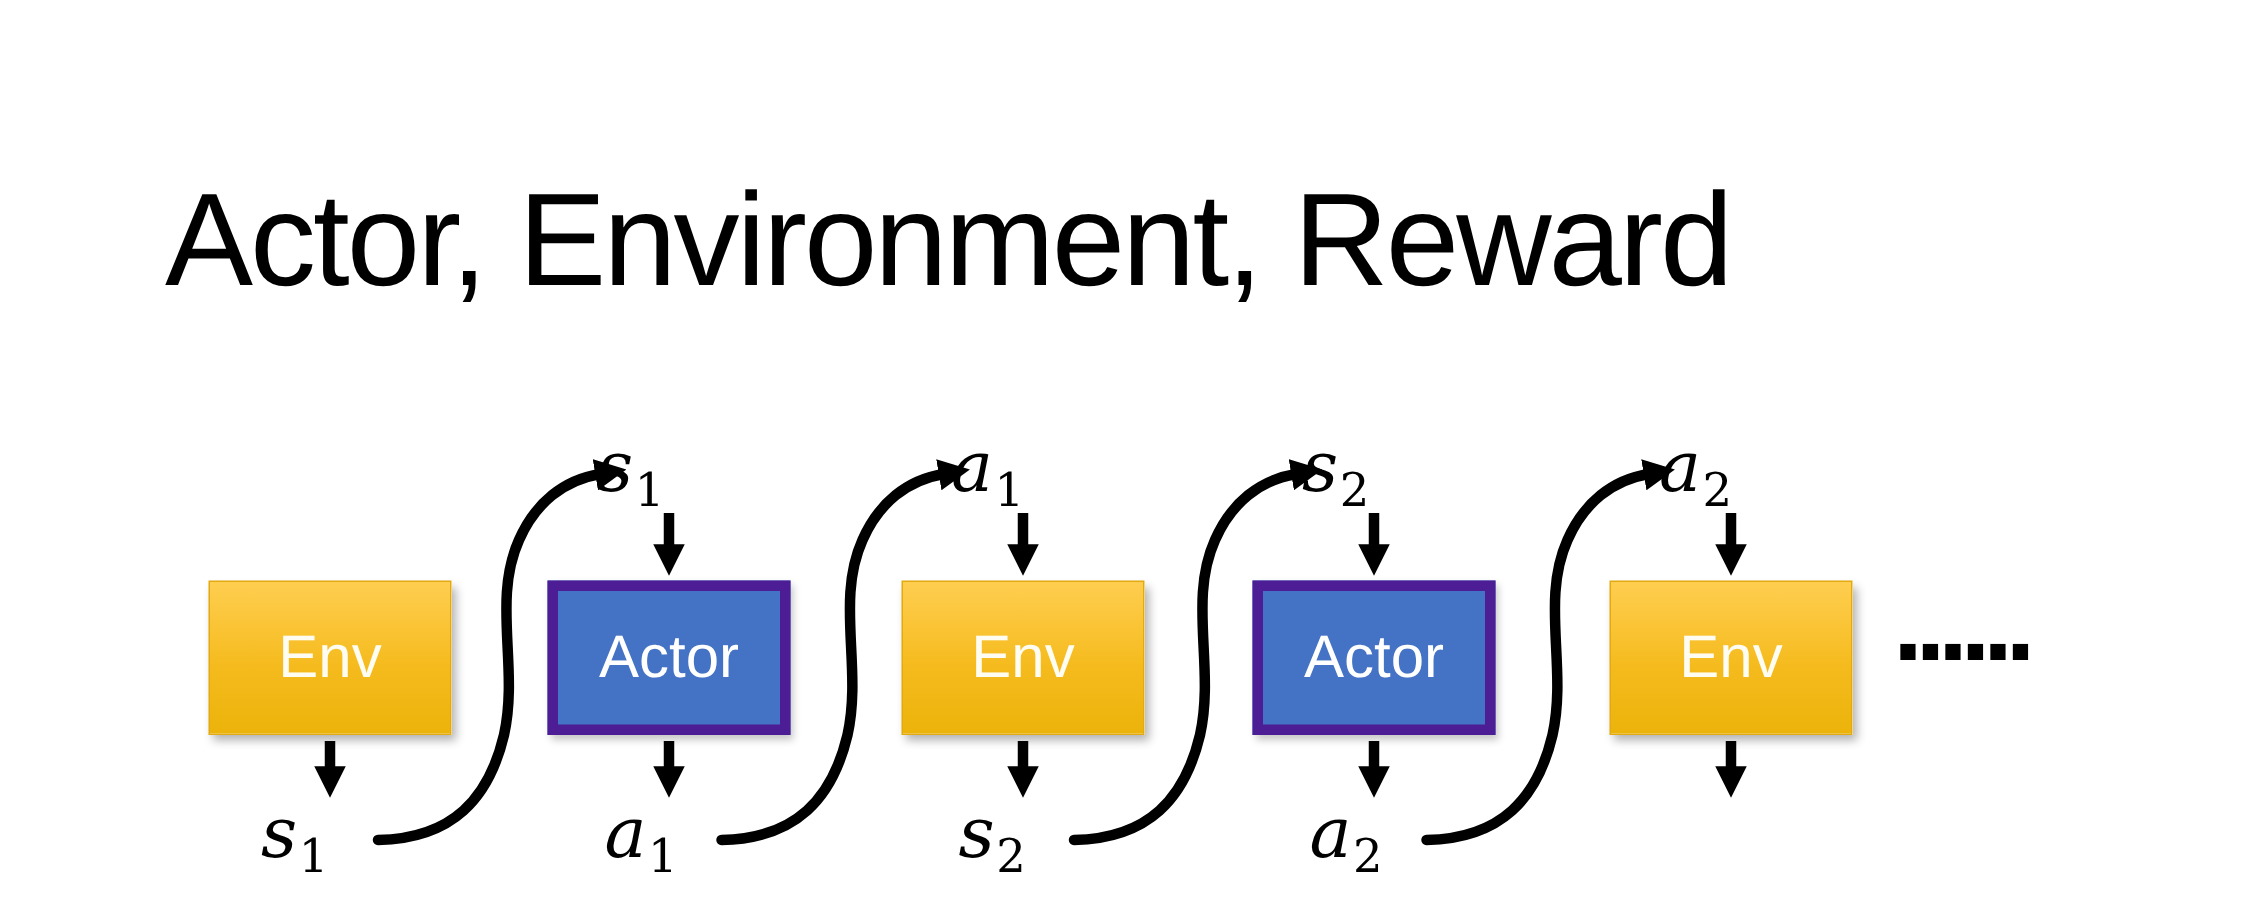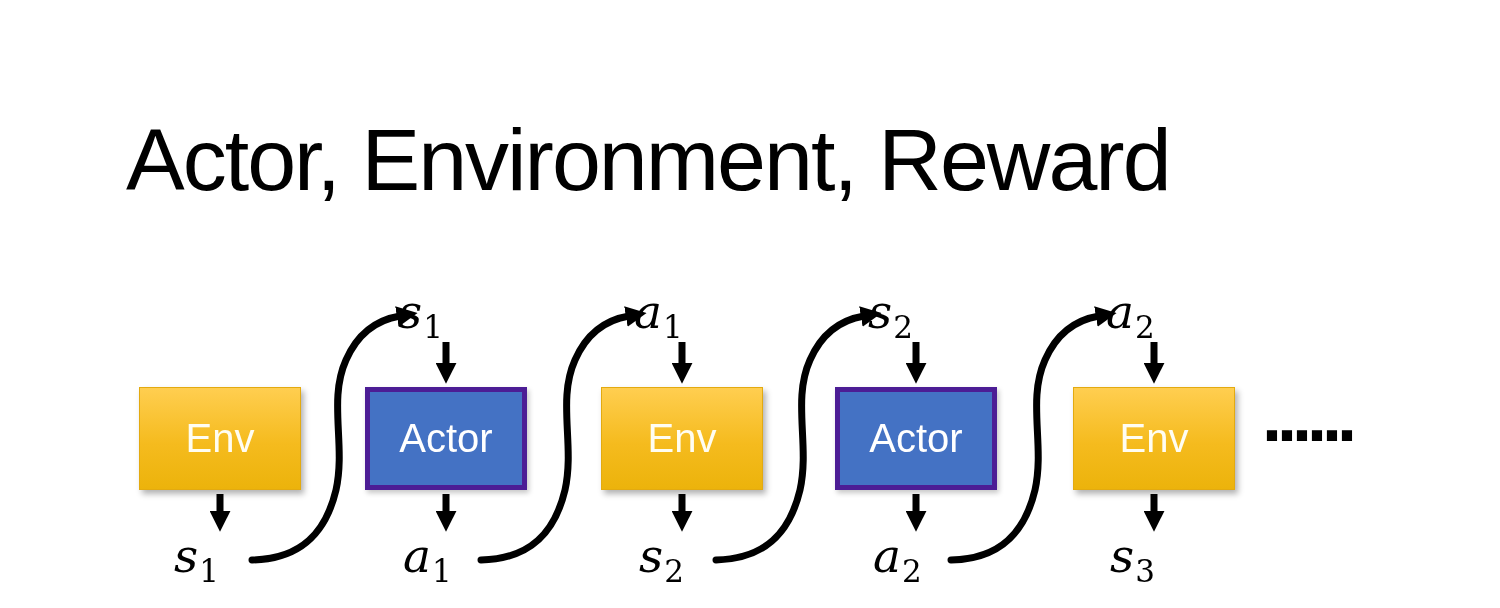--- a/index.html
+++ b/index.html
@@ -3,36 +3,36 @@
 <meta charset="utf-8">
 <style>
   html,body{margin:0;padding:0;background:#ffffff;}
   .stage{
     position:relative;width:1500px;height:608px;background:#ffffff;
     overflow:hidden;font-family:"Liberation Sans",sans-serif;
   }
   .page-title{
     position:absolute;left:110px;top:112px;
     font-size:88px;font-weight:300;letter-spacing:-2px;
-    color:#000000;white-space:nowrap;line-height:1.1;margin-left:16px;
+    color:#000000;white-space:nowrap;line-height:1.1;
   }
   .box{
     position:absolute;top:387px;width:162px;height:103px;
     display:flex;align-items:center;justify-content:center;
     font-size:40px;color:#ffffff;box-sizing:border-box;
   }
   .box.env{
     background:linear-gradient(180deg,#FFCE50 0%,#F5BB1E 55%,#ECB30B 100%);
     border:1px solid #E3AA10;
     box-shadow:3px 4px 6px rgba(0,0,0,0.30);
     color:#FFFDF2;
   }
   .box.actor{
     background:#4472C4;
-    border:5px solid #4c1d95;
+    border:7px solid #4c1d95;
     box-shadow:2px 3px 5px rgba(0,0,0,0.22);
   }
   .mlabel{
     position:absolute;width:96px;
     font-family:"DejaVu Serif","Liberation Serif",serif;
     color:#000000;white-space:nowrap;line-height:1;
   }
   .mlabel.top{top:288px;}
   .mlabel.bottom{top:532px;}
   .mbase{font-style:italic;font-size:47px;}
@@ -94,17 +94,16 @@
 
   <div class="mlabel top" style="left:398px"><span class="mbase">s</span><span class="msub">1</span></div>
   <div class="mlabel top" style="left:634px"><span class="mbase">a</span><span class="msub">1</span></div>
   <div class="mlabel top" style="left:868px"><span class="mbase">s</span><span class="msub">2</span></div>
   <div class="mlabel top" style="left:1106px"><span class="mbase">a</span><span class="msub">2</span></div>
 
   <div class="mlabel bottom" style="left:174px"><span class="mbase">s</span><span class="msub">1</span></div>
   <div class="mlabel bottom" style="left:403px"><span class="mbase">a</span><span class="msub">1</span></div>
   <div class="mlabel bottom" style="left:639px"><span class="mbase">s</span><span class="msub">2</span></div>
   <div class="mlabel bottom" style="left:873px"><span class="mbase">a</span><span class="msub">2</span></div>
-  <div class="mlabel bottom" style="left:1110px"><span class="mbase">s</span><span class="msub">3</span></div>
 
   <div class="dots">......</div>
 
 </div>
 
 </body></html>

